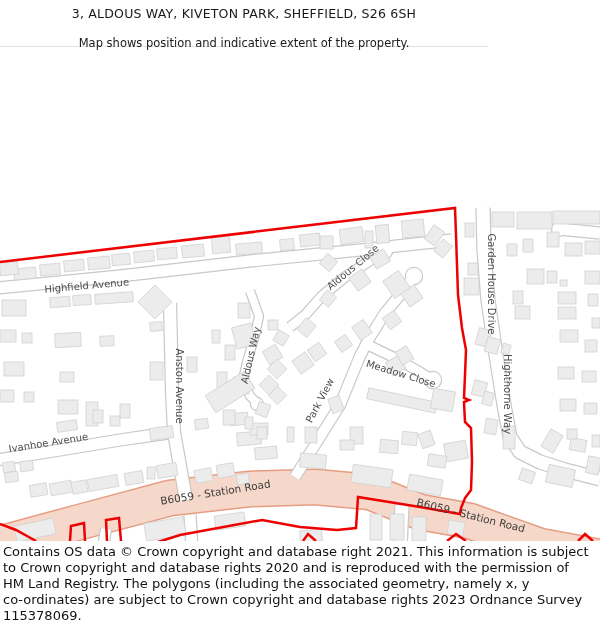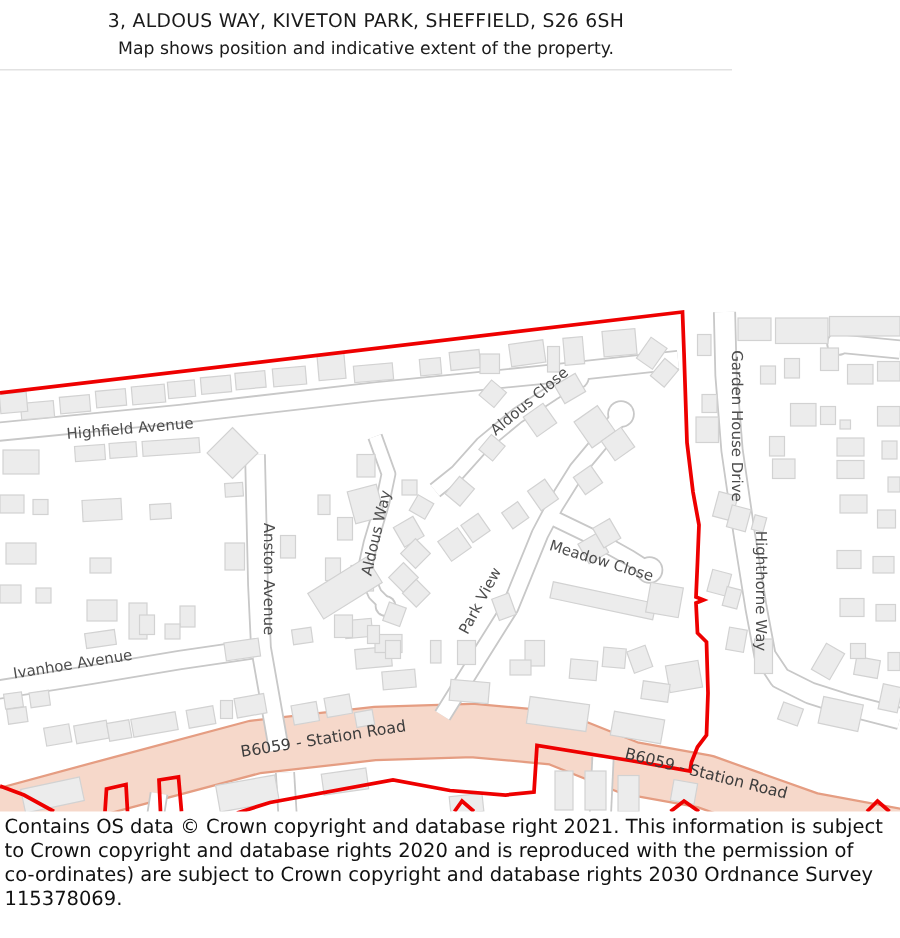--- a/index.html
+++ b/index.html
@@ -3,21 +3,21 @@
 <meta charset="utf-8">
 <style>
   html,body{margin:0;padding:0;}
   body{width:600px;height:625px;position:relative;overflow:hidden;
        font-family:"DejaVu Sans","Liberation Sans",sans-serif;background:#ffffff;}
   #map-wrap{position:absolute;left:0;top:0;width:600px;height:625px;}
   #map-svg{position:absolute;left:0;top:0;}
   #header{position:absolute;left:0;top:0;width:488px;height:46px;background:#ffffff;
           border-bottom:1px solid #e2e2e2;z-index:5;text-align:center;}
   #page-title{font-size:12.5px;color:#1a1a1a;margin-top:6px;letter-spacing:0.2px;}
-  #page-subtitle{font-size:11.5px;color:#1a1a1a;margin-top:4px;}
+  #page-subtitle{font-size:11.5px;color:#1a1a1a;margin-top:15px;}
   #footer{position:absolute;left:0;top:541px;width:600px;height:84px;background:#ffffff;
           z-index:5;padding:3px 0 0 3px;box-sizing:border-box;}
   .copy-line{font-size:13px;line-height:16px;color:#111111;white-space:nowrap;}
 </style>
 </head>
 <body>
 
 <div id="map-wrap">
   <svg id="map-svg" width="600" height="625" viewBox="0 0 600 625">
       <rect x="0" y="0" width="600" height="625" fill="#ffffff"></rect>
@@ -235,16 +235,17 @@
     </svg>
 
   <div id="header">
     <div id="page-title">3, ALDOUS WAY, KIVETON PARK, SHEFFIELD, S26 6SH</div>
     <div id="page-subtitle">Map shows position and indicative extent of the property.</div>
   </div>
 
   <div id="footer">
       <div class="copy-line">Contains OS data © Crown copyright and database right 2021. This information is subject</div>
       <div class="copy-line">to Crown copyright and database rights 2020 and is reproduced with the permission of</div>
-      <div class="copy-line">co-ordinates) are subject to Crown copyright and database rights 2030 Ordnance Survey</div>
+      <div class="copy-line">HM Land Registry. The polygons (including the associated geometry, namely x, y</div>
+      <div class="copy-line">co-ordinates) are subject to Crown copyright and database rights 2023 Ordnance Survey</div>
       <div class="copy-line">115378069.</div>
     </div>
 </div>
 
 </body></html>

